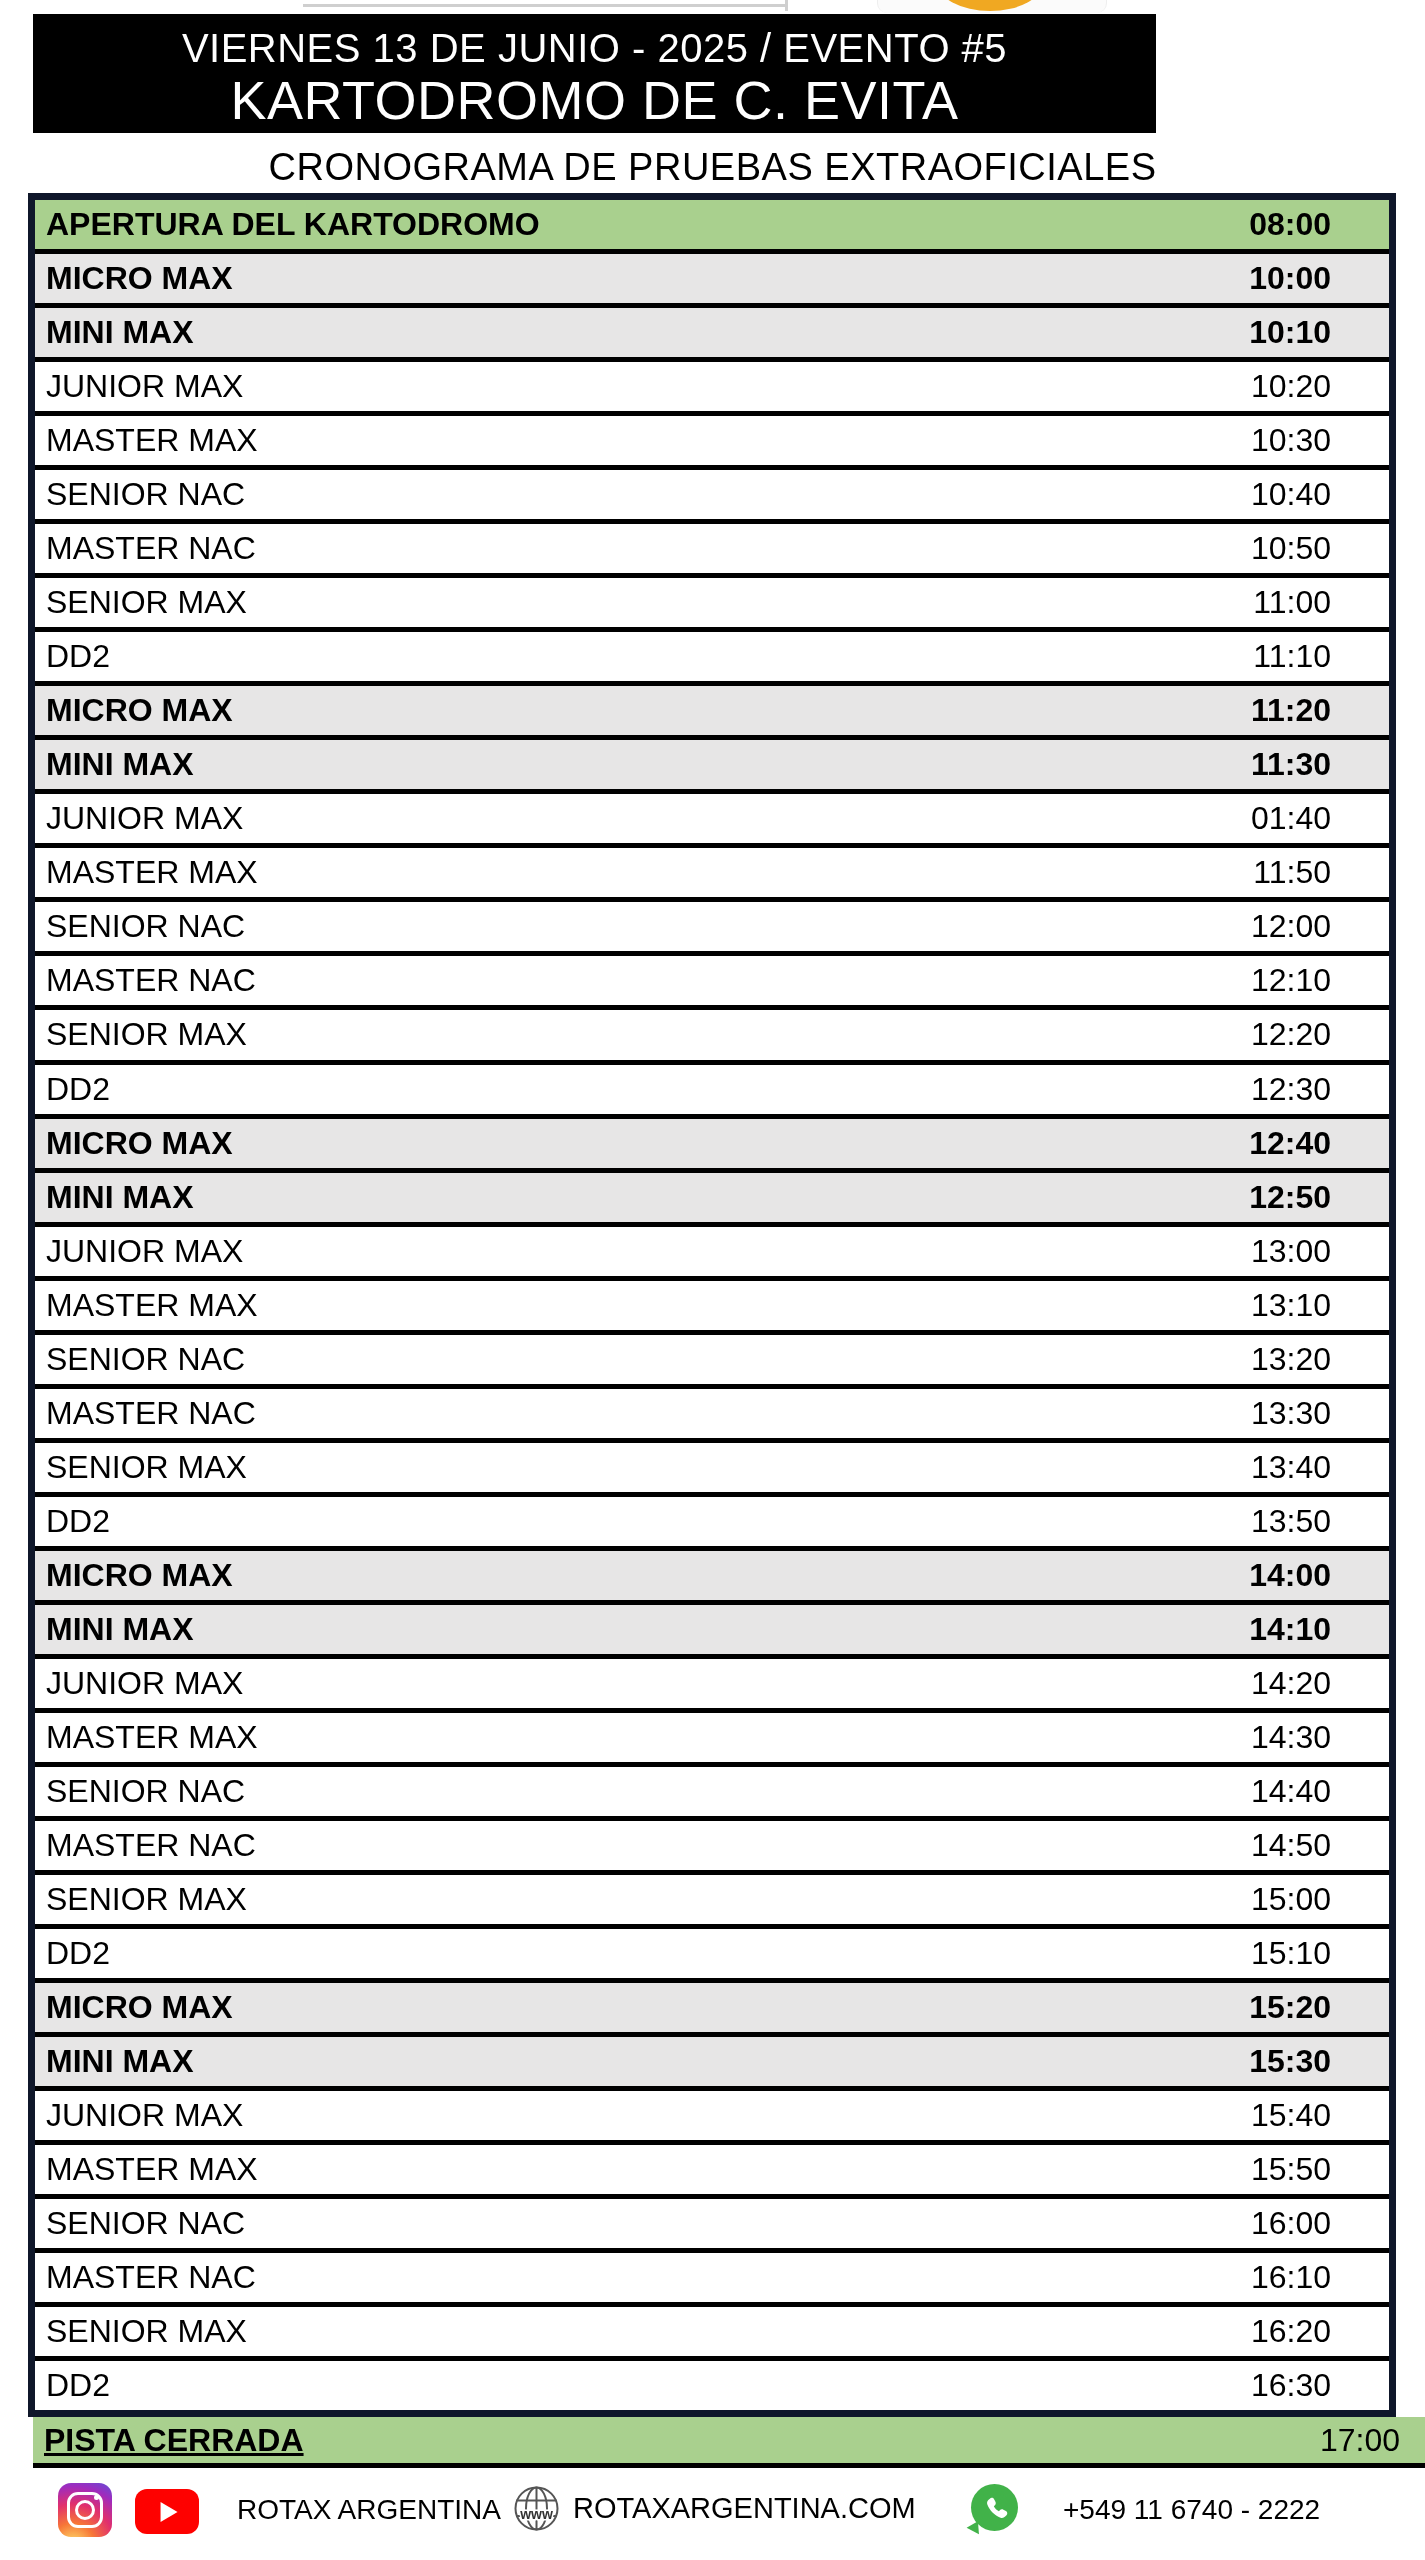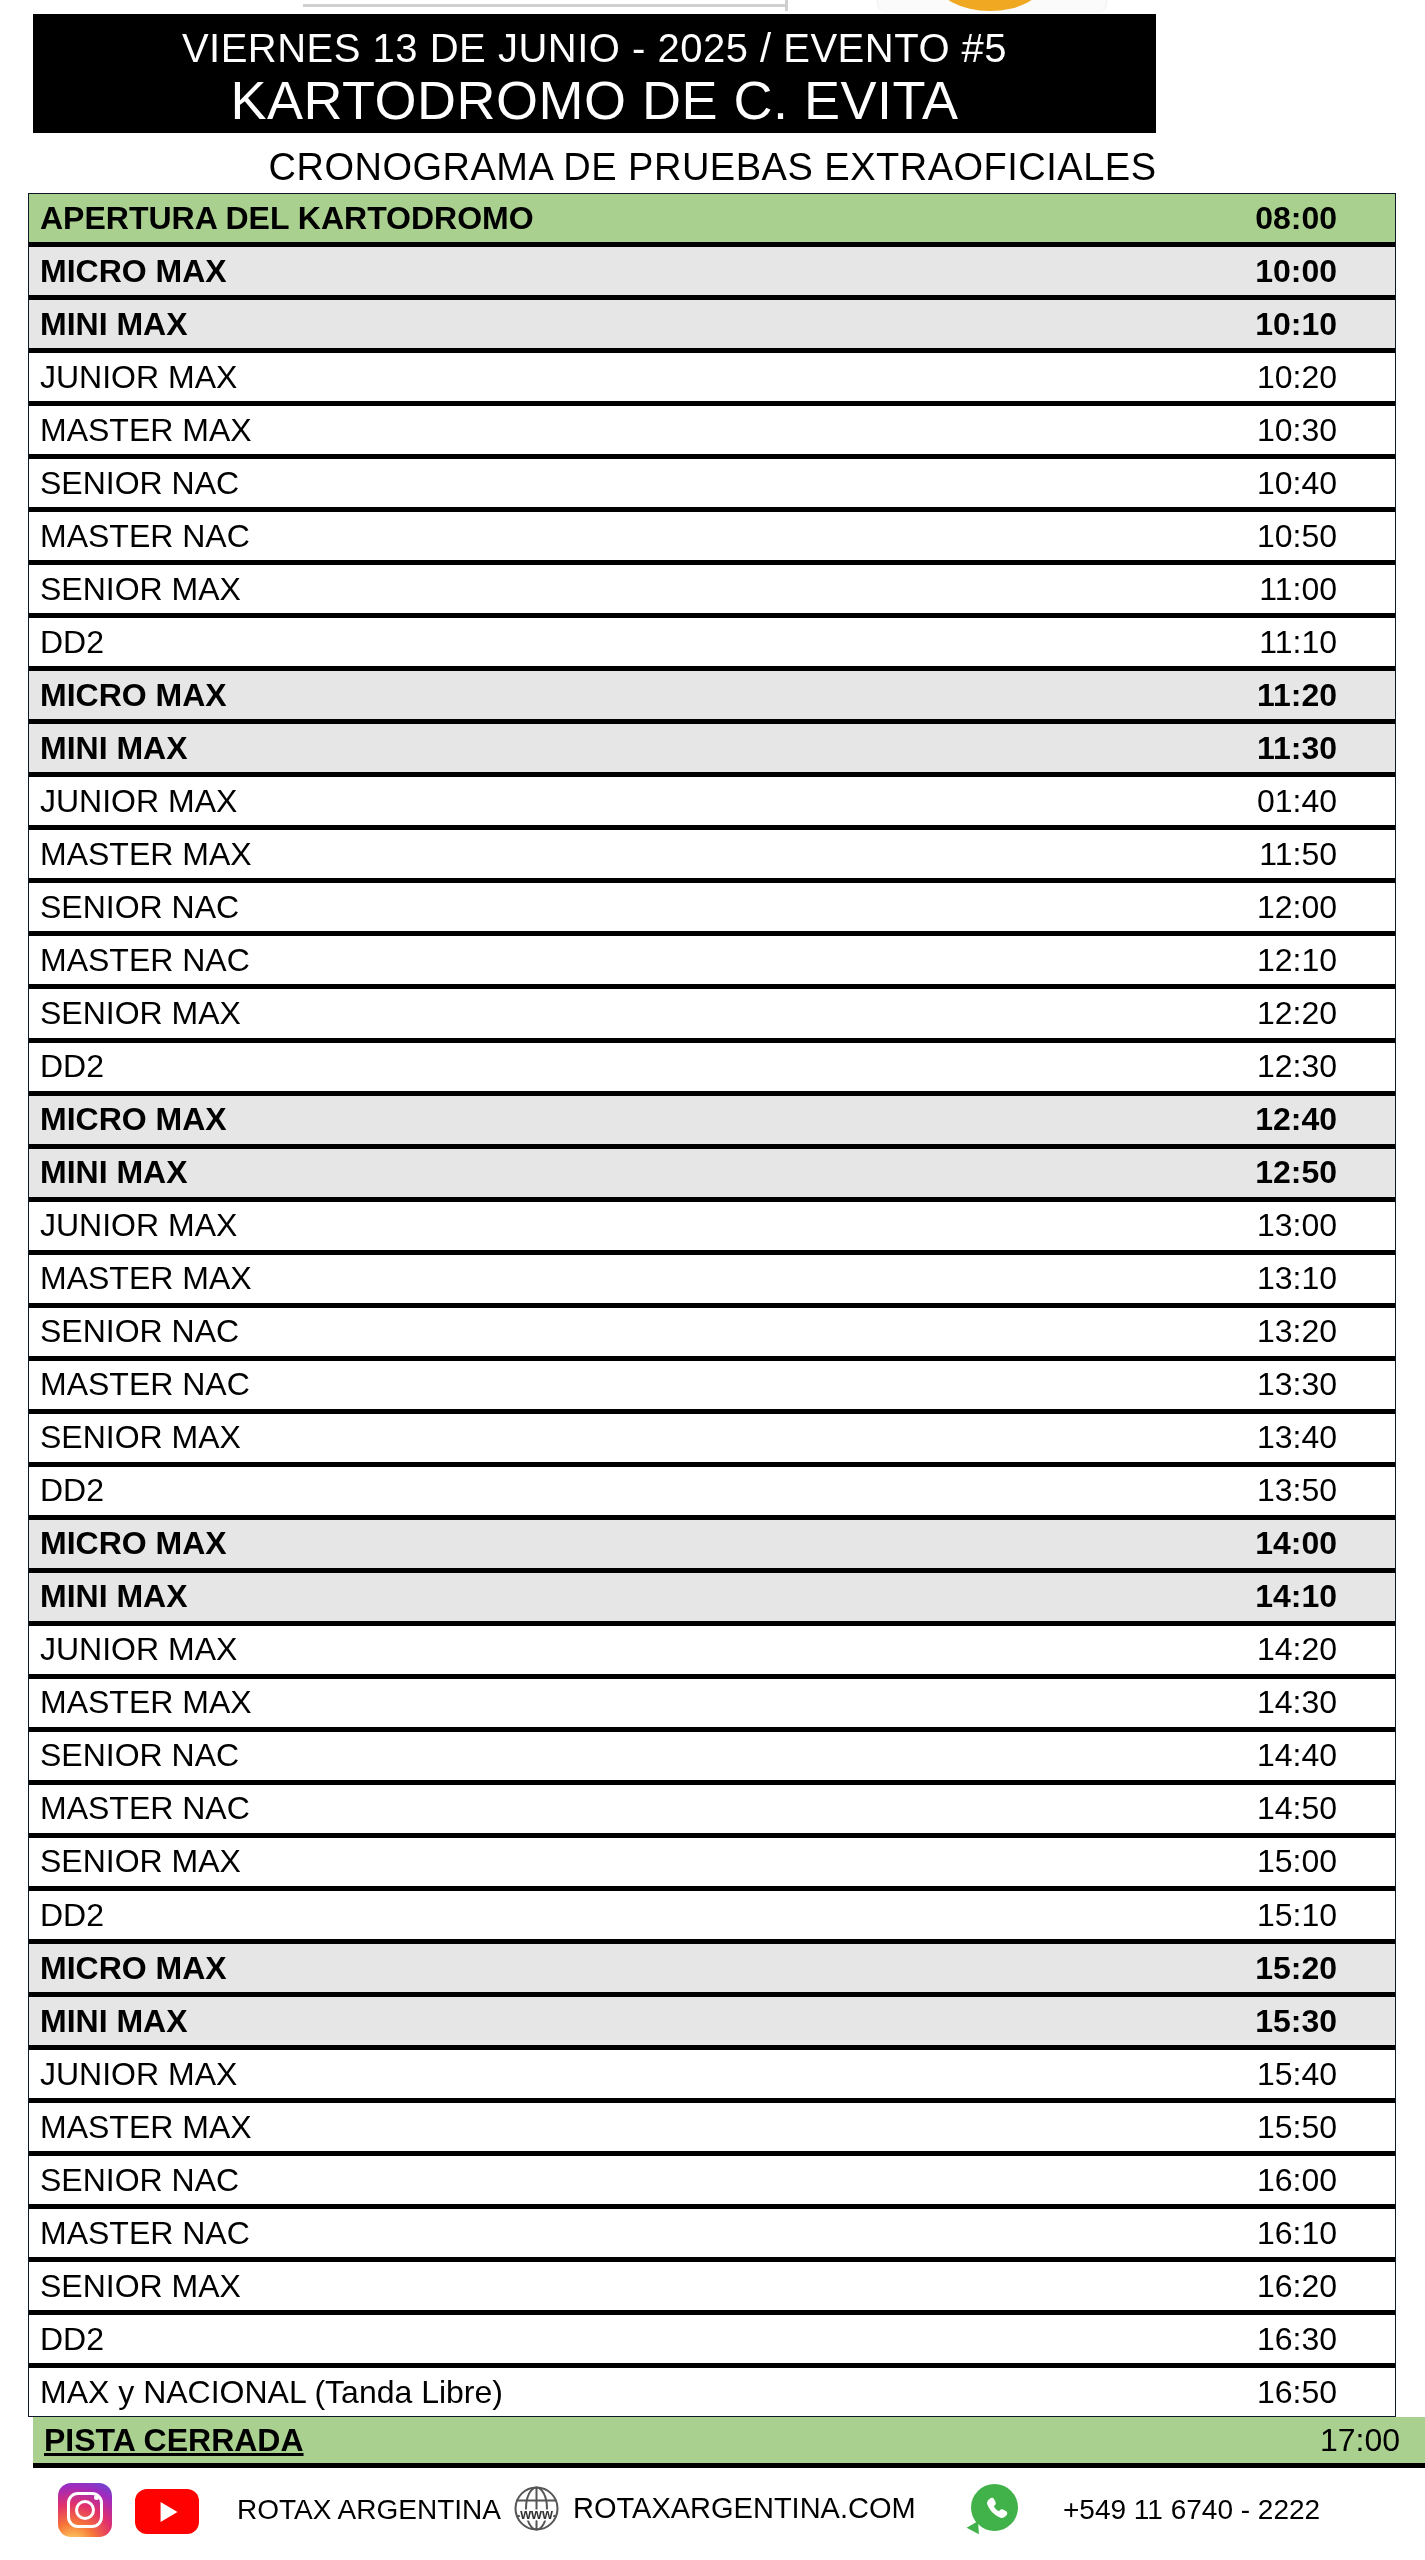--- a/index.html
+++ b/index.html
@@ -25,21 +25,21 @@
                 justify-content:center; align-items:center; gap:8px; }
   .header-bar .l1 { font-size:40px; line-height:44px; letter-spacing:.5px; white-space:nowrap; }
   .header-bar .l2 { font-size:54px; line-height:44px; letter-spacing:.5px; white-space:nowrap; }
 
   
   .page-title { position:absolute; left:0; top:142px; width:1425px; height:50px;
                 text-align:center; font-size:38px; line-height:50px; letter-spacing:.5px; }
 
   
   .schedule { position:absolute; left:28px; top:193px; width:1368px; height:2224px;
-              box-sizing:border-box; border:1px solid #0f172a; background:#fff;
+              box-sizing:border-box; border:7px solid #0f172a; background:#fff;
               display:flex; flex-direction:column; }
   .row { flex:1; display:flex; justify-content:space-between; align-items:center;
          padding:0 58px 0 11px; border-bottom:5px solid #000; font-size:32px; }
   .row:last-child { border-bottom:none; }
   .row.gray  { background:#e7e6e6; font-weight:bold; }
   .row.green { background:#a9d08e; font-weight:bold; }
   .row .lbl  { white-space:nowrap; }
   .row .time { white-space:nowrap; }
 
   
@@ -253,24 +253,20 @@
       <span class="lbl">MASTER NAC</span>
       <span class="time">16:10</span>
     </div>
     <div class="row white">
       <span class="lbl">SENIOR MAX</span>
       <span class="time">16:20</span>
     </div>
     <div class="row white">
       <span class="lbl">DD2</span>
       <span class="time">16:30</span>
-    </div>
-    <div class="row white">
-      <span class="lbl">MAX y NACIONAL (Tanda Libre)</span>
-      <span class="time">16:50</span>
     </div>
   </div>
 
 <div class="closing-row">
   <span class="lbl">PISTA CERRADA</span>
   <span class="time">17:00</span>
 </div>
 
 <div class="ig-icon">
   <div class="frame"></div>

